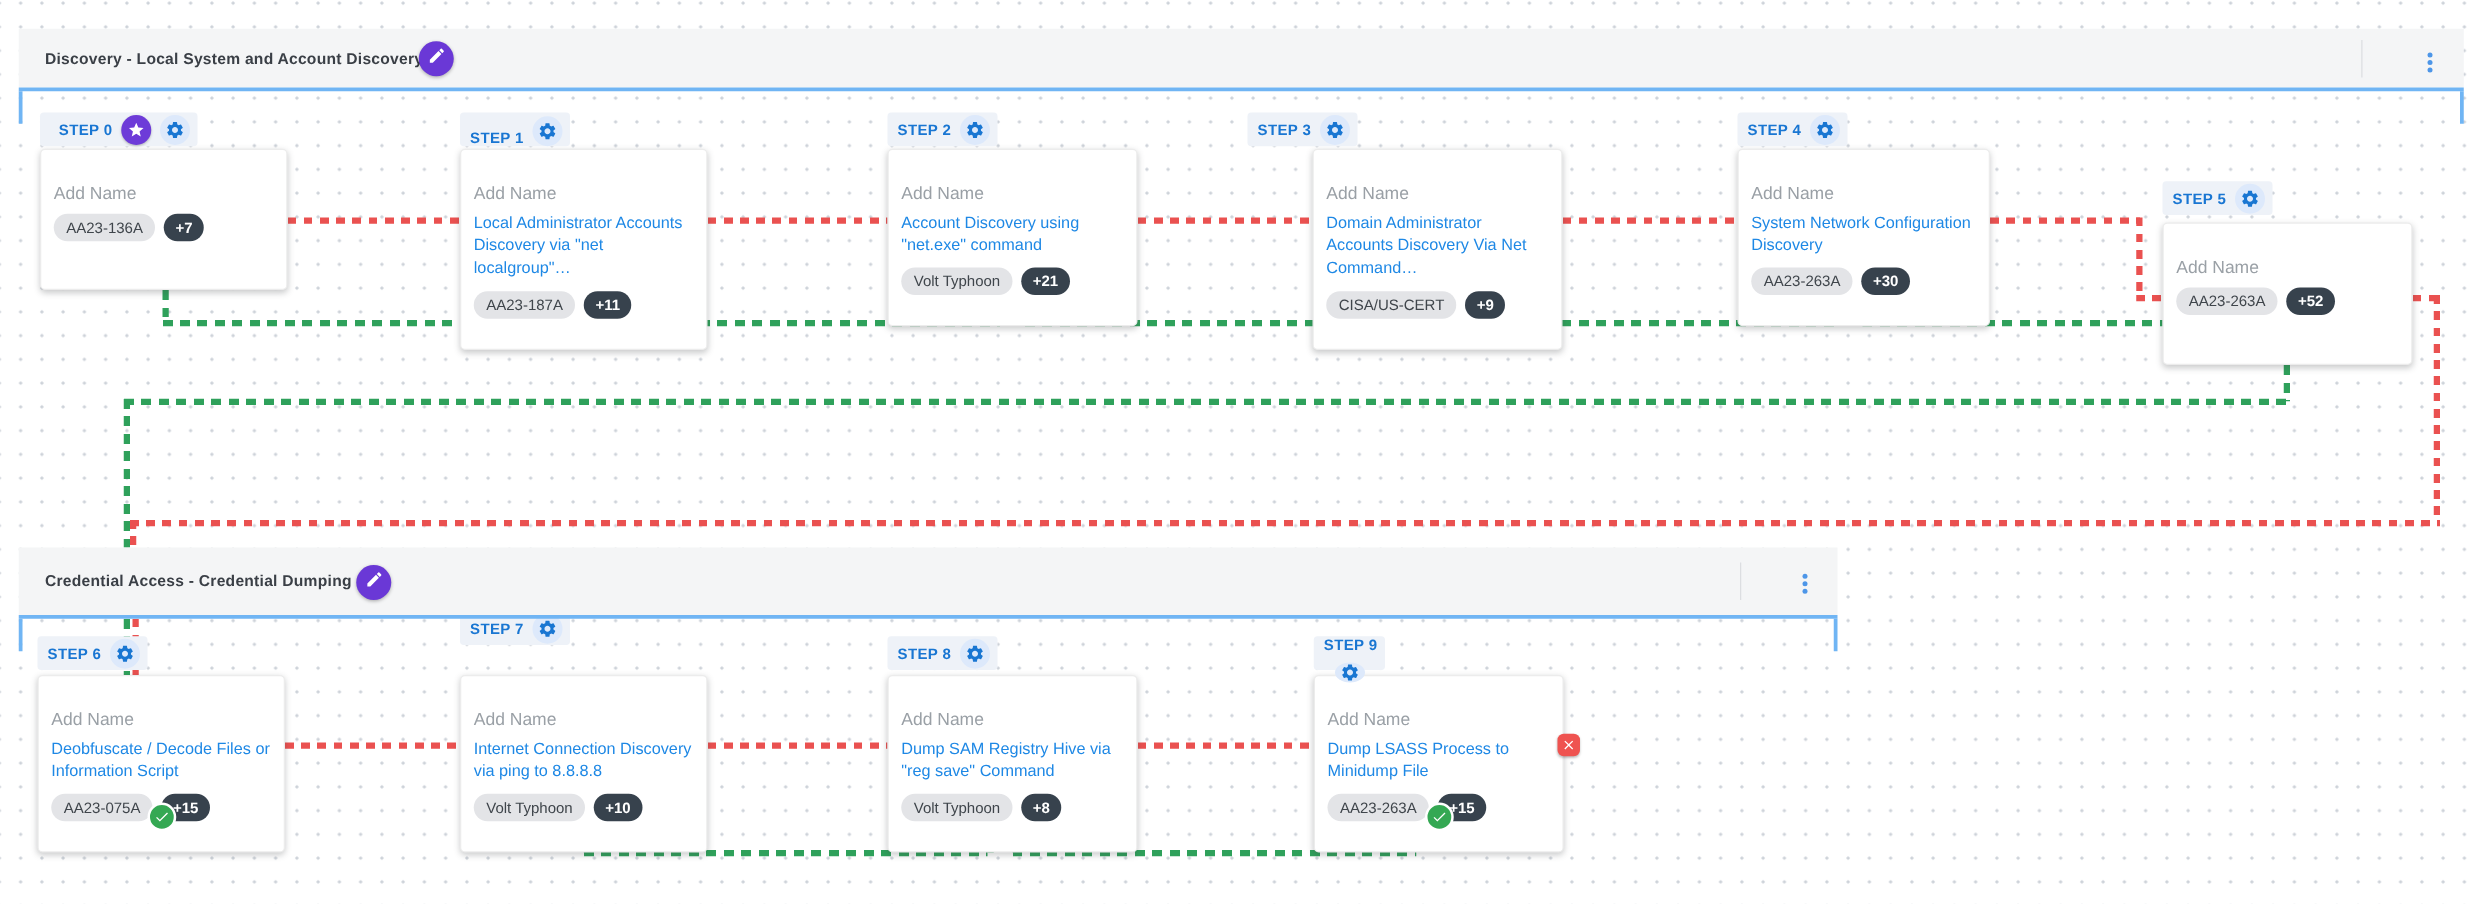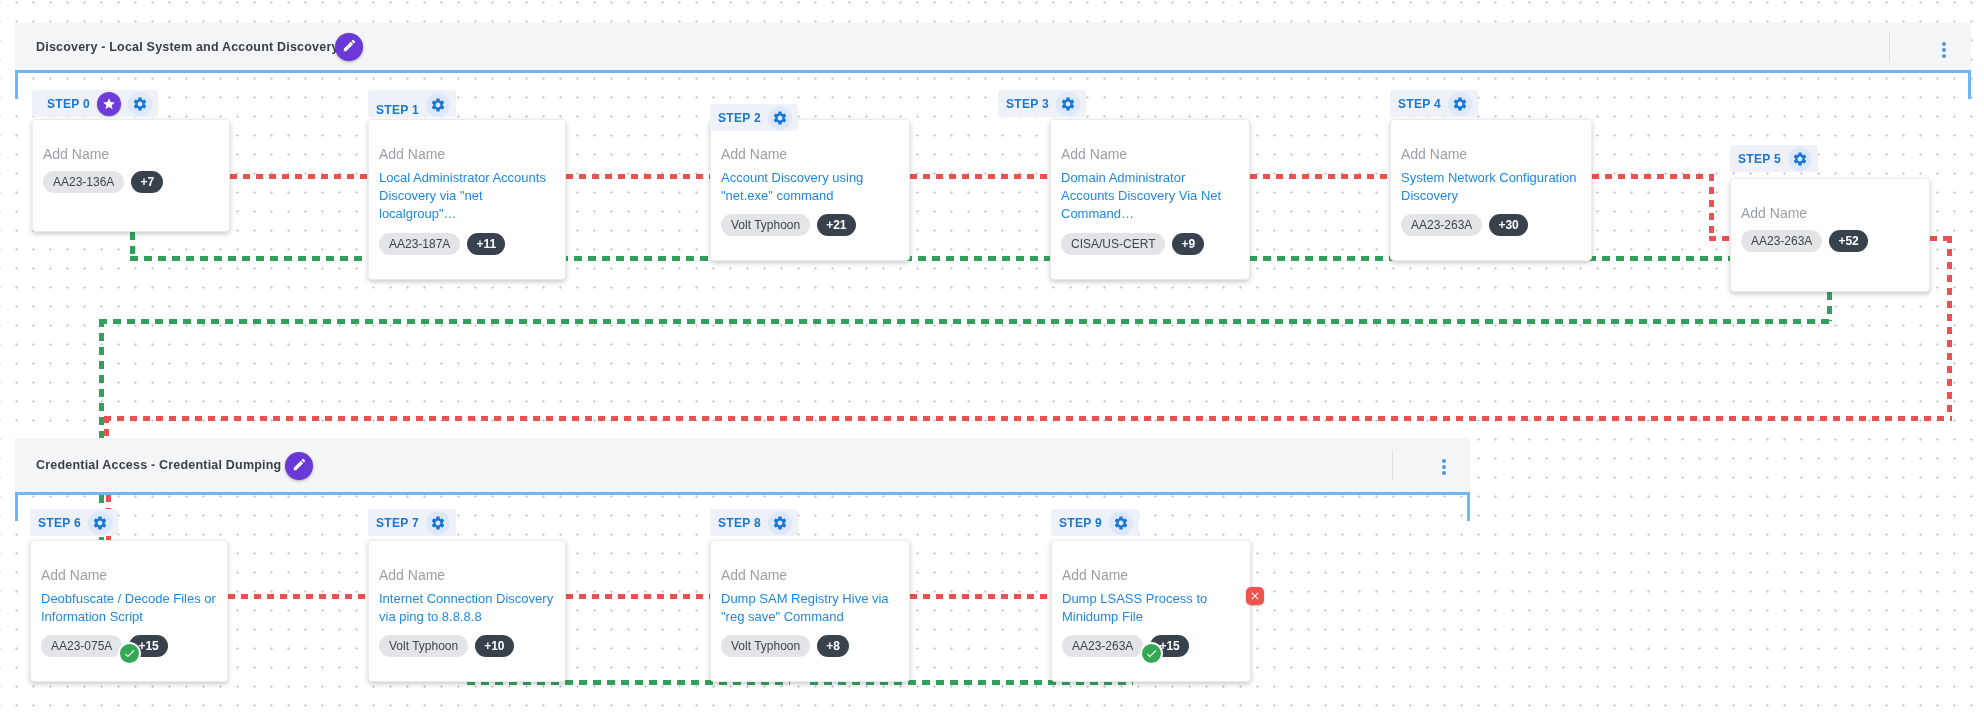--- a/index.html
+++ b/index.html
@@ -165,21 +165,21 @@
       </span>
     </div>
     <div class="card" style="left:368px;top:119px;width:198px;min-height:113px;">
       <div class="add-name">Add Name</div>
       <div class="card-link">Local Administrator Accounts Discovery via "net localgroup"…</div>
       <div class="badges">
         <span class="pill">AA23-187A</span>
         <span class="pill-dark">+11</span>
       </div>
     </div>
-    <div class="chip" style="left:710px;top:90px;margin-top:14px;">
+    <div class="chip" style="left:710px;top:90px;">
       <span class="chip-label">STEP 2</span>
       <span class="chip-gear">
         <span style="display:flex;">
           <svg viewBox="0 0 24 24">
             <path fill="#1976d2" d="M19.14 12.94c.04-.3.06-.61.06-.94 0-.32-.02-.64-.07-.94l2.03-1.58a.49.49 0 0 0 .12-.61l-1.92-3.32a.488.488 0 0 0-.59-.22l-2.39.96c-.5-.38-1.03-.7-1.62-.94l-.36-2.54a.484.484 0 0 0-.48-.41h-3.84c-.24 0-.43.17-.47.41l-.36 2.54c-.59.24-1.13.57-1.62.94l-2.39-.96c-.22-.08-.47 0-.59.22L2.74 8.87c-.12.21-.08.47.12.61l2.03 1.58c-.05.3-.09.63-.09.94s.02.64.07.94l-2.03 1.58a.49.49 0 0 0-.12.61l1.92 3.32c.12.22.37.29.59.22l2.39-.96c.5.38 1.03.7 1.62.94l.36 2.54c.05.24.24.41.48.41h3.84c.24 0 .44-.17.47-.41l.36-2.54c.59-.24 1.13-.56 1.62-.94l2.39.96c.22.08.47 0 .59-.22l1.92-3.32c.12-.22.07-.47-.12-.61l-2.01-1.58zM12 15.6c-1.98 0-3.6-1.62-3.6-3.6s1.62-3.6 3.6-3.6 3.6 1.62 3.6 3.6-1.62 3.6-3.6 3.6z"></path>
           </svg>
         </span>
       </span>
     </div>
     <div class="card" style="left:710px;top:119px;width:200px;min-height:113px;">
@@ -259,21 +259,21 @@
       <div class="badges">
         <span class="pill">AA23-075A</span>
         <span class="pill-dark">+15</span>
       </div>
     </div>
     <div class="status-check" style="left:117.5px;top:642px;">
       <svg viewBox="0 0 24 24">
         <path fill="#ffffff" d="M9 16.17 4.83 12l-1.42 1.41L9 19 21 7l-1.41-1.41z"></path>
       </svg>
     </div>
-    <div class="chip" style="left:368px;top:509px;">
+    <div class="chip" style="left:368px;top:489px;">
       <span class="chip-label">STEP 7</span>
       <span class="chip-gear">
         <span style="display:flex;">
           <svg viewBox="0 0 24 24">
             <path fill="#1976d2" d="M19.14 12.94c.04-.3.06-.61.06-.94 0-.32-.02-.64-.07-.94l2.03-1.58a.49.49 0 0 0 .12-.61l-1.92-3.32a.488.488 0 0 0-.59-.22l-2.39.96c-.5-.38-1.03-.7-1.62-.94l-.36-2.54a.484.484 0 0 0-.48-.41h-3.84c-.24 0-.43.17-.47.41l-.36 2.54c-.59.24-1.13.57-1.62.94l-2.39-.96c-.22-.08-.47 0-.59.22L2.74 8.87c-.12.21-.08.47.12.61l2.03 1.58c-.05.3-.09.63-.09.94s.02.64.07.94l-2.03 1.58a.49.49 0 0 0-.12.61l1.92 3.32c.12.22.37.29.59.22l2.39-.96c.5.38 1.03.7 1.62.94l.36 2.54c.05.24.24.41.48.41h3.84c.24 0 .44-.17.47-.41l.36-2.54c.59-.24 1.13-.56 1.62-.94l2.39.96c.22.08.47 0 .59-.22l1.92-3.32c.12-.22.07-.47-.12-.61l-2.01-1.58zM12 15.6c-1.98 0-3.6-1.62-3.6-3.6s1.62-3.6 3.6-3.6 3.6 1.62 3.6 3.6-1.62 3.6-3.6 3.6z"></path>
           </svg>
         </span>
       </span>
     </div>
     <div class="card" style="left:368px;top:540px;width:198px;min-height:114px;">
@@ -295,21 +295,21 @@
       </span>
     </div>
     <div class="card" style="left:710px;top:540px;width:200px;min-height:114px;">
       <div class="add-name">Add Name</div>
       <div class="card-link">Dump SAM Registry Hive via "reg save" Command</div>
       <div class="badges">
         <span class="pill">Volt Typhoon</span>
         <span class="pill-dark">+8</span>
       </div>
     </div>
-    <div class="chip" style="left:1051px;top:509px;">
+    <div class="chip" style="left:1051px;top:509px;flex-direction:column;">
       <span class="chip-label">STEP 9</span>
       <span class="chip-gear">
         <span style="display:flex;">
           <svg viewBox="0 0 24 24">
             <path fill="#1976d2" d="M19.14 12.94c.04-.3.06-.61.06-.94 0-.32-.02-.64-.07-.94l2.03-1.58a.49.49 0 0 0 .12-.61l-1.92-3.32a.488.488 0 0 0-.59-.22l-2.39.96c-.5-.38-1.03-.7-1.62-.94l-.36-2.54a.484.484 0 0 0-.48-.41h-3.84c-.24 0-.43.17-.47.41l-.36 2.54c-.59.24-1.13.57-1.62.94l-2.39-.96c-.22-.08-.47 0-.59.22L2.74 8.87c-.12.21-.08.47.12.61l2.03 1.58c-.05.3-.09.63-.09.94s.02.64.07.94l-2.03 1.58a.49.49 0 0 0-.12.61l1.92 3.32c.12.22.37.29.59.22l2.39-.96c.5.38 1.03.7 1.62.94l.36 2.54c.05.24.24.41.48.41h3.84c.24 0 .44-.17.47-.41l.36-2.54c.59-.24 1.13-.56 1.62-.94l2.39.96c.22.08.47 0 .59-.22l1.92-3.32c.12-.22.07-.47-.12-.61l-2.01-1.58zM12 15.6c-1.98 0-3.6-1.62-3.6-3.6s1.62-3.6 3.6-3.6 3.6 1.62 3.6 3.6-1.62 3.6-3.6 3.6z"></path>
           </svg>
         </span>
       </span>
     </div>
     <div class="card" style="left:1051px;top:540px;width:200px;min-height:114px;">

